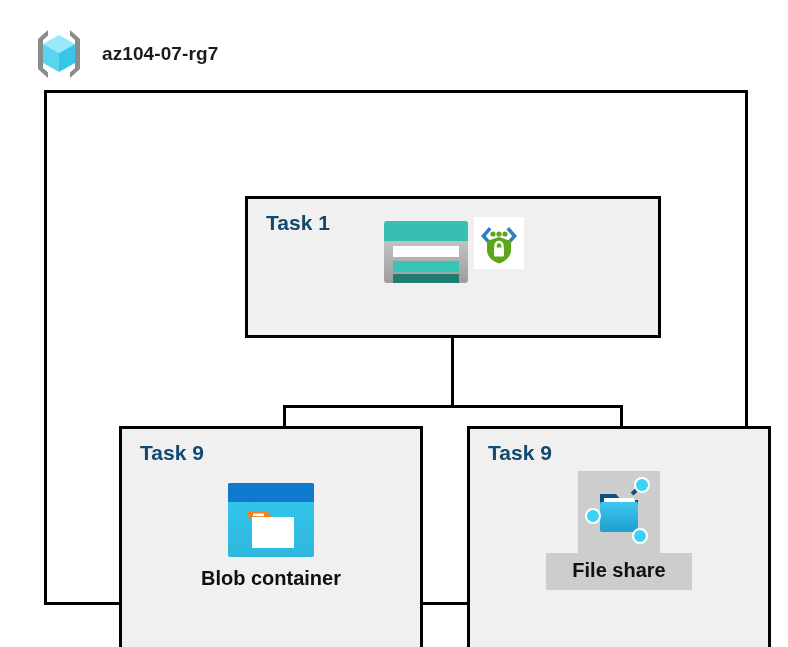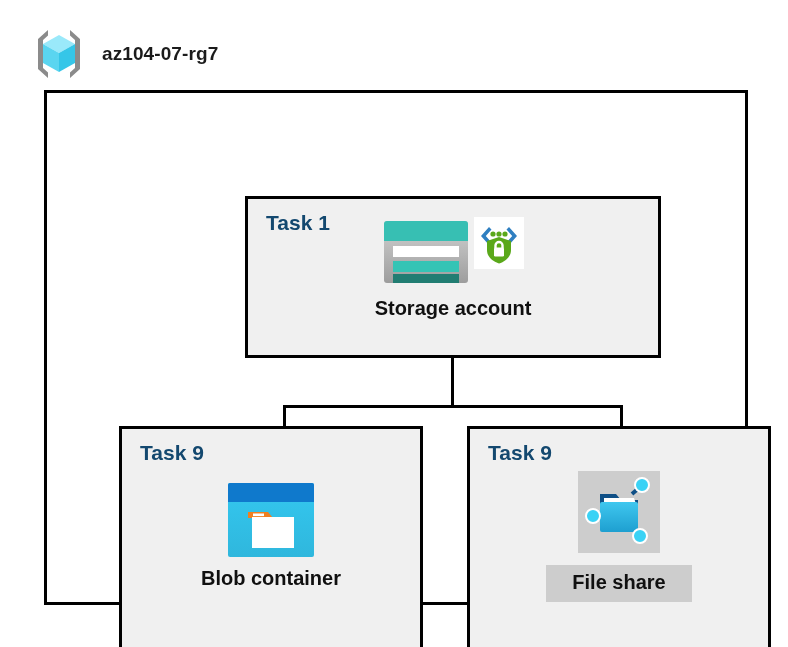--- a/index.html
+++ b/index.html
@@ -51,21 +51,21 @@
     background: #ffffff;
   }
 
   
   .task-box {
     position: absolute;
     background: #f0f0f0;
     border: 3px solid #000000;
     box-sizing: border-box;
   }
-  #task-box-1 { left: 198px; top: 103px; width: 416px; height: 162px; }
+  #task-box-1 { left: 198px; top: 103px; width: 416px; height: 142px; }
   #task-box-2 { left:  72px; top: 333px; width: 304px; height: 240px; }
   #task-box-3 { left: 420px; top: 333px; width: 304px; height: 240px; }
 
   .task-label {
     position: absolute;
     top: 12px;
     left: 18px;
     font-size: 21px;
     font-weight: bold;
     color: #13486f;
@@ -115,21 +115,21 @@
     width: 82px;
     height: 82px;
     background: #cdcdcd;
     display: flex;
     align-items: center;
     justify-content: center;
   }
   #fileshare-caption-plate {
     background: #cdcdcd;
     padding: 6px 26px 8px 26px;
-    margin-top: 12px;
+    margin-top: 0;
   }
   #fileshare-caption-plate .node-caption { margin-top: 0; }
 
   
   .conn {
     position: absolute;
     background: #000000;
   }
   
   #conn-stem  { left: 404px; top: 220px; width: 3px;  height: 95px; }
@@ -204,21 +204,20 @@
           <circle cx="31" cy="17" r="2.6" fill="#5aa81a"></circle>
 
           <path d="M25 20 L37 24 L37 33 C37 40 31 44.5 25 46.5 C19 44.5 13 40 13 33 L13 24 Z" fill="#5aa81a"></path>
 
           <path d="M21.5 31 L21.5 28.5 A3.5 3.5 0 0 1 28.5 28.5 L28.5 31" fill="none" stroke="#ffffff" stroke-width="2.4"></path>
 
           <rect x="20" y="30.5" width="10" height="9" rx="1.2" fill="#ffffff"></rect>
         </svg>
 
       </div>
-      <div class="node-caption">Storage account</div>
     </div>
   </div>
 
   <div class="task-box" id="task-box-2">
     <div class="task-label">Task 9</div>
 
     <div class="node" id="node-blob">
       <svg width="90" height="78" viewBox="0 0 90 78">
         <defs>
           <linearGradient id="gBlob" x1="0" y1="0" x2="0" y2="1">

